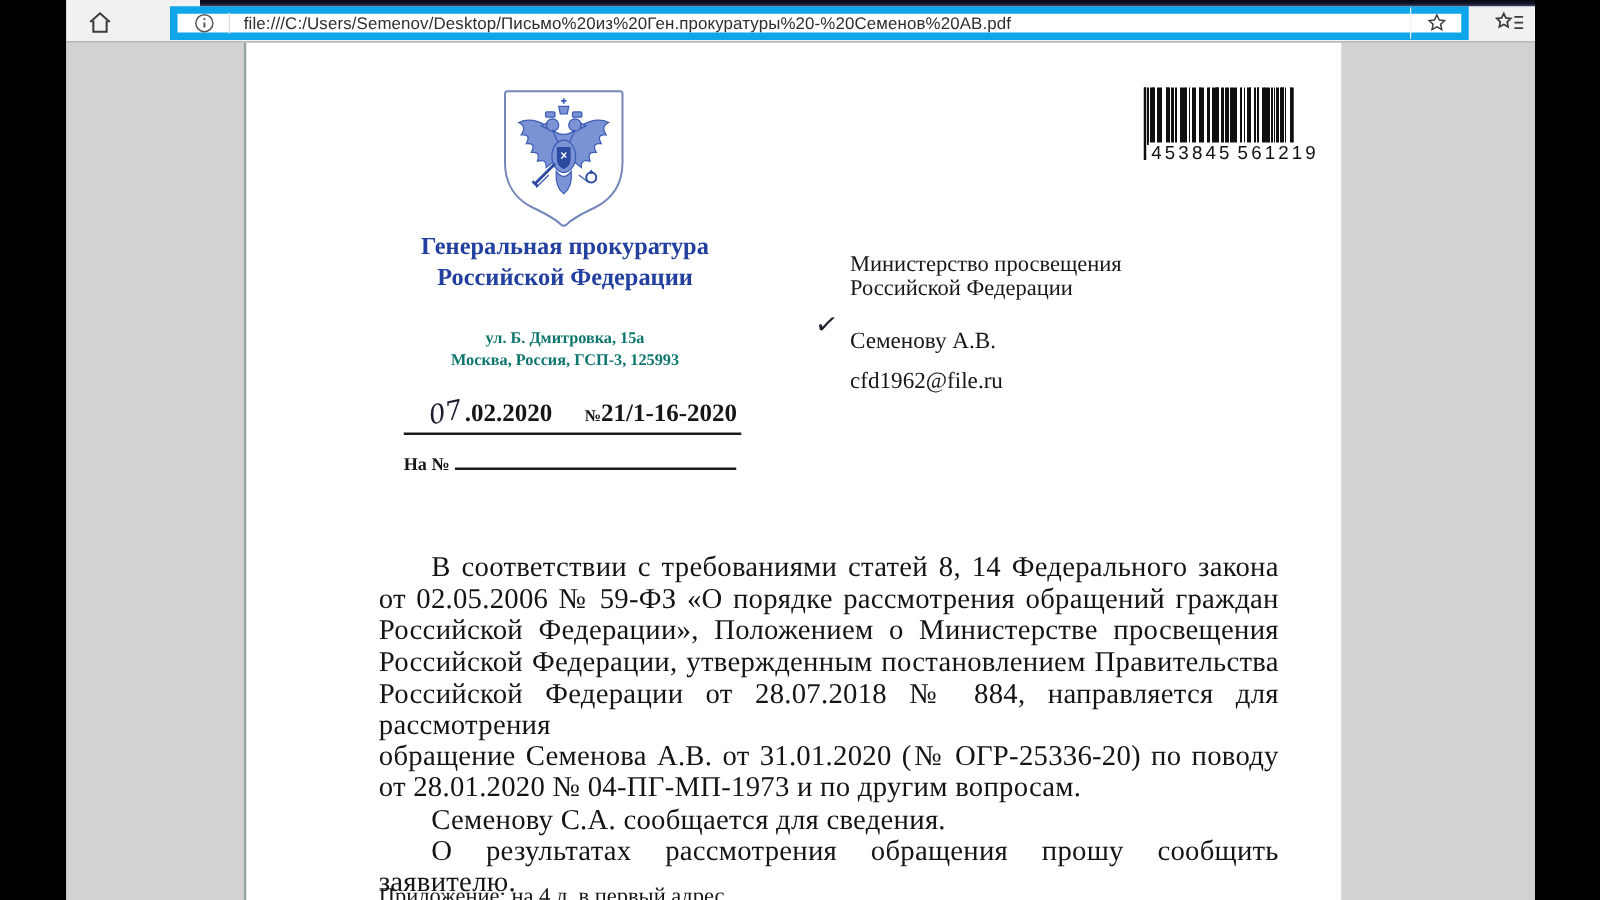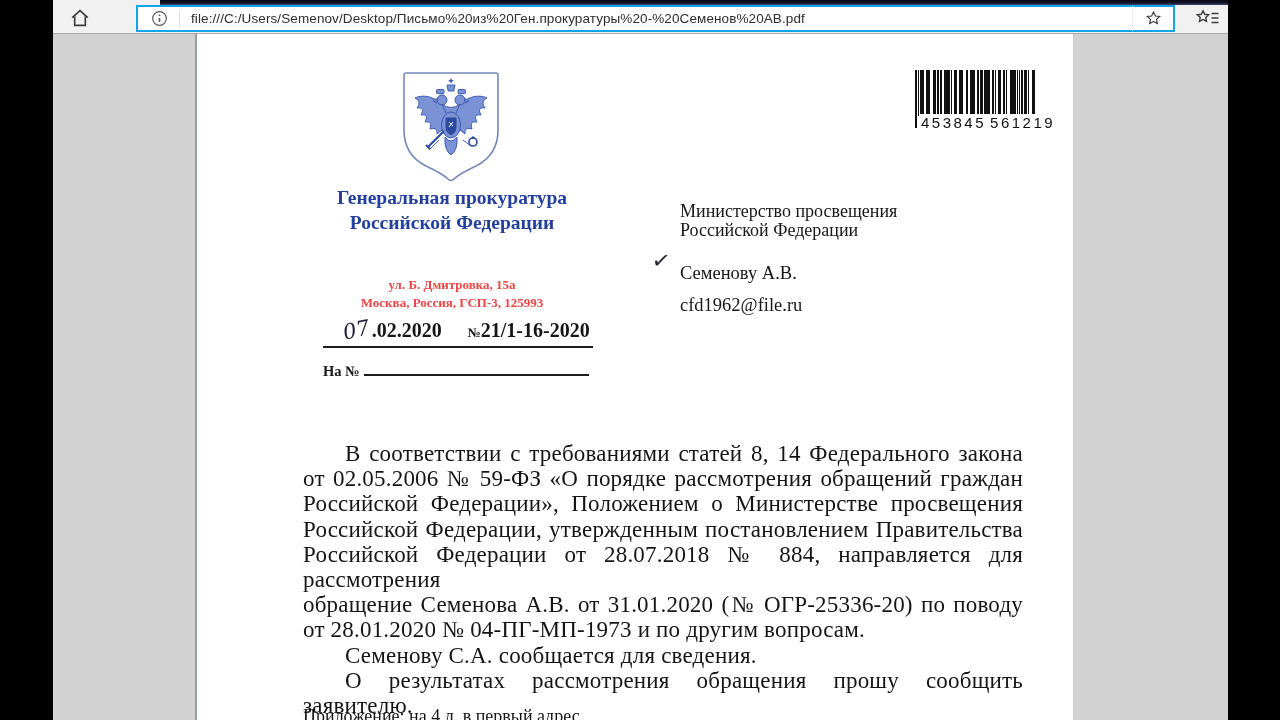--- a/index.html
+++ b/index.html
@@ -9,39 +9,39 @@
   .black-left{position:absolute;left:0;top:0;width:53px;height:720px;background:#000;}
   .black-right{position:absolute;left:1228px;top:0;width:52px;height:720px;background:#000;}
   .top-strip{position:absolute;left:160px;top:0;width:1068px;height:5px;
     background:linear-gradient(180deg,#07080f 0%,#12142a 55%,#3c4468 100%);z-index:6;}
 
   
   .toolbar{position:absolute;left:53px;top:0;width:1175px;height:34px;background:#f1f1f1;
     border-bottom:1px solid #a8a8a8;box-sizing:border-box;z-index:4;}
   .home-btn{position:absolute;left:14px;top:5px;width:26px;height:26px;display:flex;align-items:center;justify-content:center;cursor:pointer;}
   .addr-bar{position:absolute;left:83px;top:5px;width:1039px;height:27px;background:#fff;
-    border:2px solid #0ea5e9;box-sizing:border-box;display:flex;align-items:center;}
+    border:6px solid #0ea5e9;box-sizing:border-box;display:flex;align-items:center;}
   .info-ic{margin-left:13px;display:flex;align-items:center;}
   .addr-sep{width:1px;height:17px;background:#dadada;margin:0 11px;}
   .url-text{flex:1;font-size:13.5px;color:#2e2e2e;white-space:nowrap;overflow:hidden;letter-spacing:0.1px;}
   .star-btn{width:40px;height:25px;display:flex;align-items:center;justify-content:center;border-left:1px solid #eee;cursor:pointer;}
   .fav-btn{position:absolute;left:1138px;top:6px;width:34px;height:24px;display:flex;align-items:center;justify-content:center;cursor:pointer;}
 
   
   .viewer{position:absolute;left:53px;top:34px;width:1175px;height:686px;background:#d2d2d2;}
   .page{position:absolute;left:142px;top:0;width:876px;height:686px;background:#fff;
     border-left:2px solid #93a39b;border-right:1px solid #c6ccc9;box-sizing:content-box;overflow:hidden;
     font-family:"Liberation Serif",serif;color:#161616;}
 
   
   .emblem{position:absolute;left:202px;top:36px;width:104px;height:112px;}
   .org-title{position:absolute;left:115px;top:151px;width:280px;text-align:center;
     font-weight:700;font-size:19.5px;line-height:25px;color:#24409e;}
   .org-addr{position:absolute;left:115px;top:227px;width:280px;text-align:center;
-    font-weight:700;font-size:13px;line-height:18px;color:#ef4444;margin-top:15px;}
+    font-weight:700;font-size:13px;line-height:18px;color:#0f766e;}
 
   
   .ref-row{position:absolute;left:126px;top:284px;width:270px;height:28px;
     border-bottom:2px solid #1d1d1d;display:flex;align-items:baseline;}
   .hand-day{font-style:italic;font-size:21px;color:#1c1c30;margin-left:20px;
     transform:rotate(-12deg);display:inline-block;font-family:"DejaVu Serif",serif;}
   .date-rest{font-weight:600;font-size:20px;margin-left:2px;}
   .no-sign{font-weight:600;font-size:13px;margin-left:26px;}
   .ref-num{font-weight:600;font-size:20px;}
   .na-row{position:absolute;left:126px;top:326px;width:266px;display:flex;align-items:baseline;}

